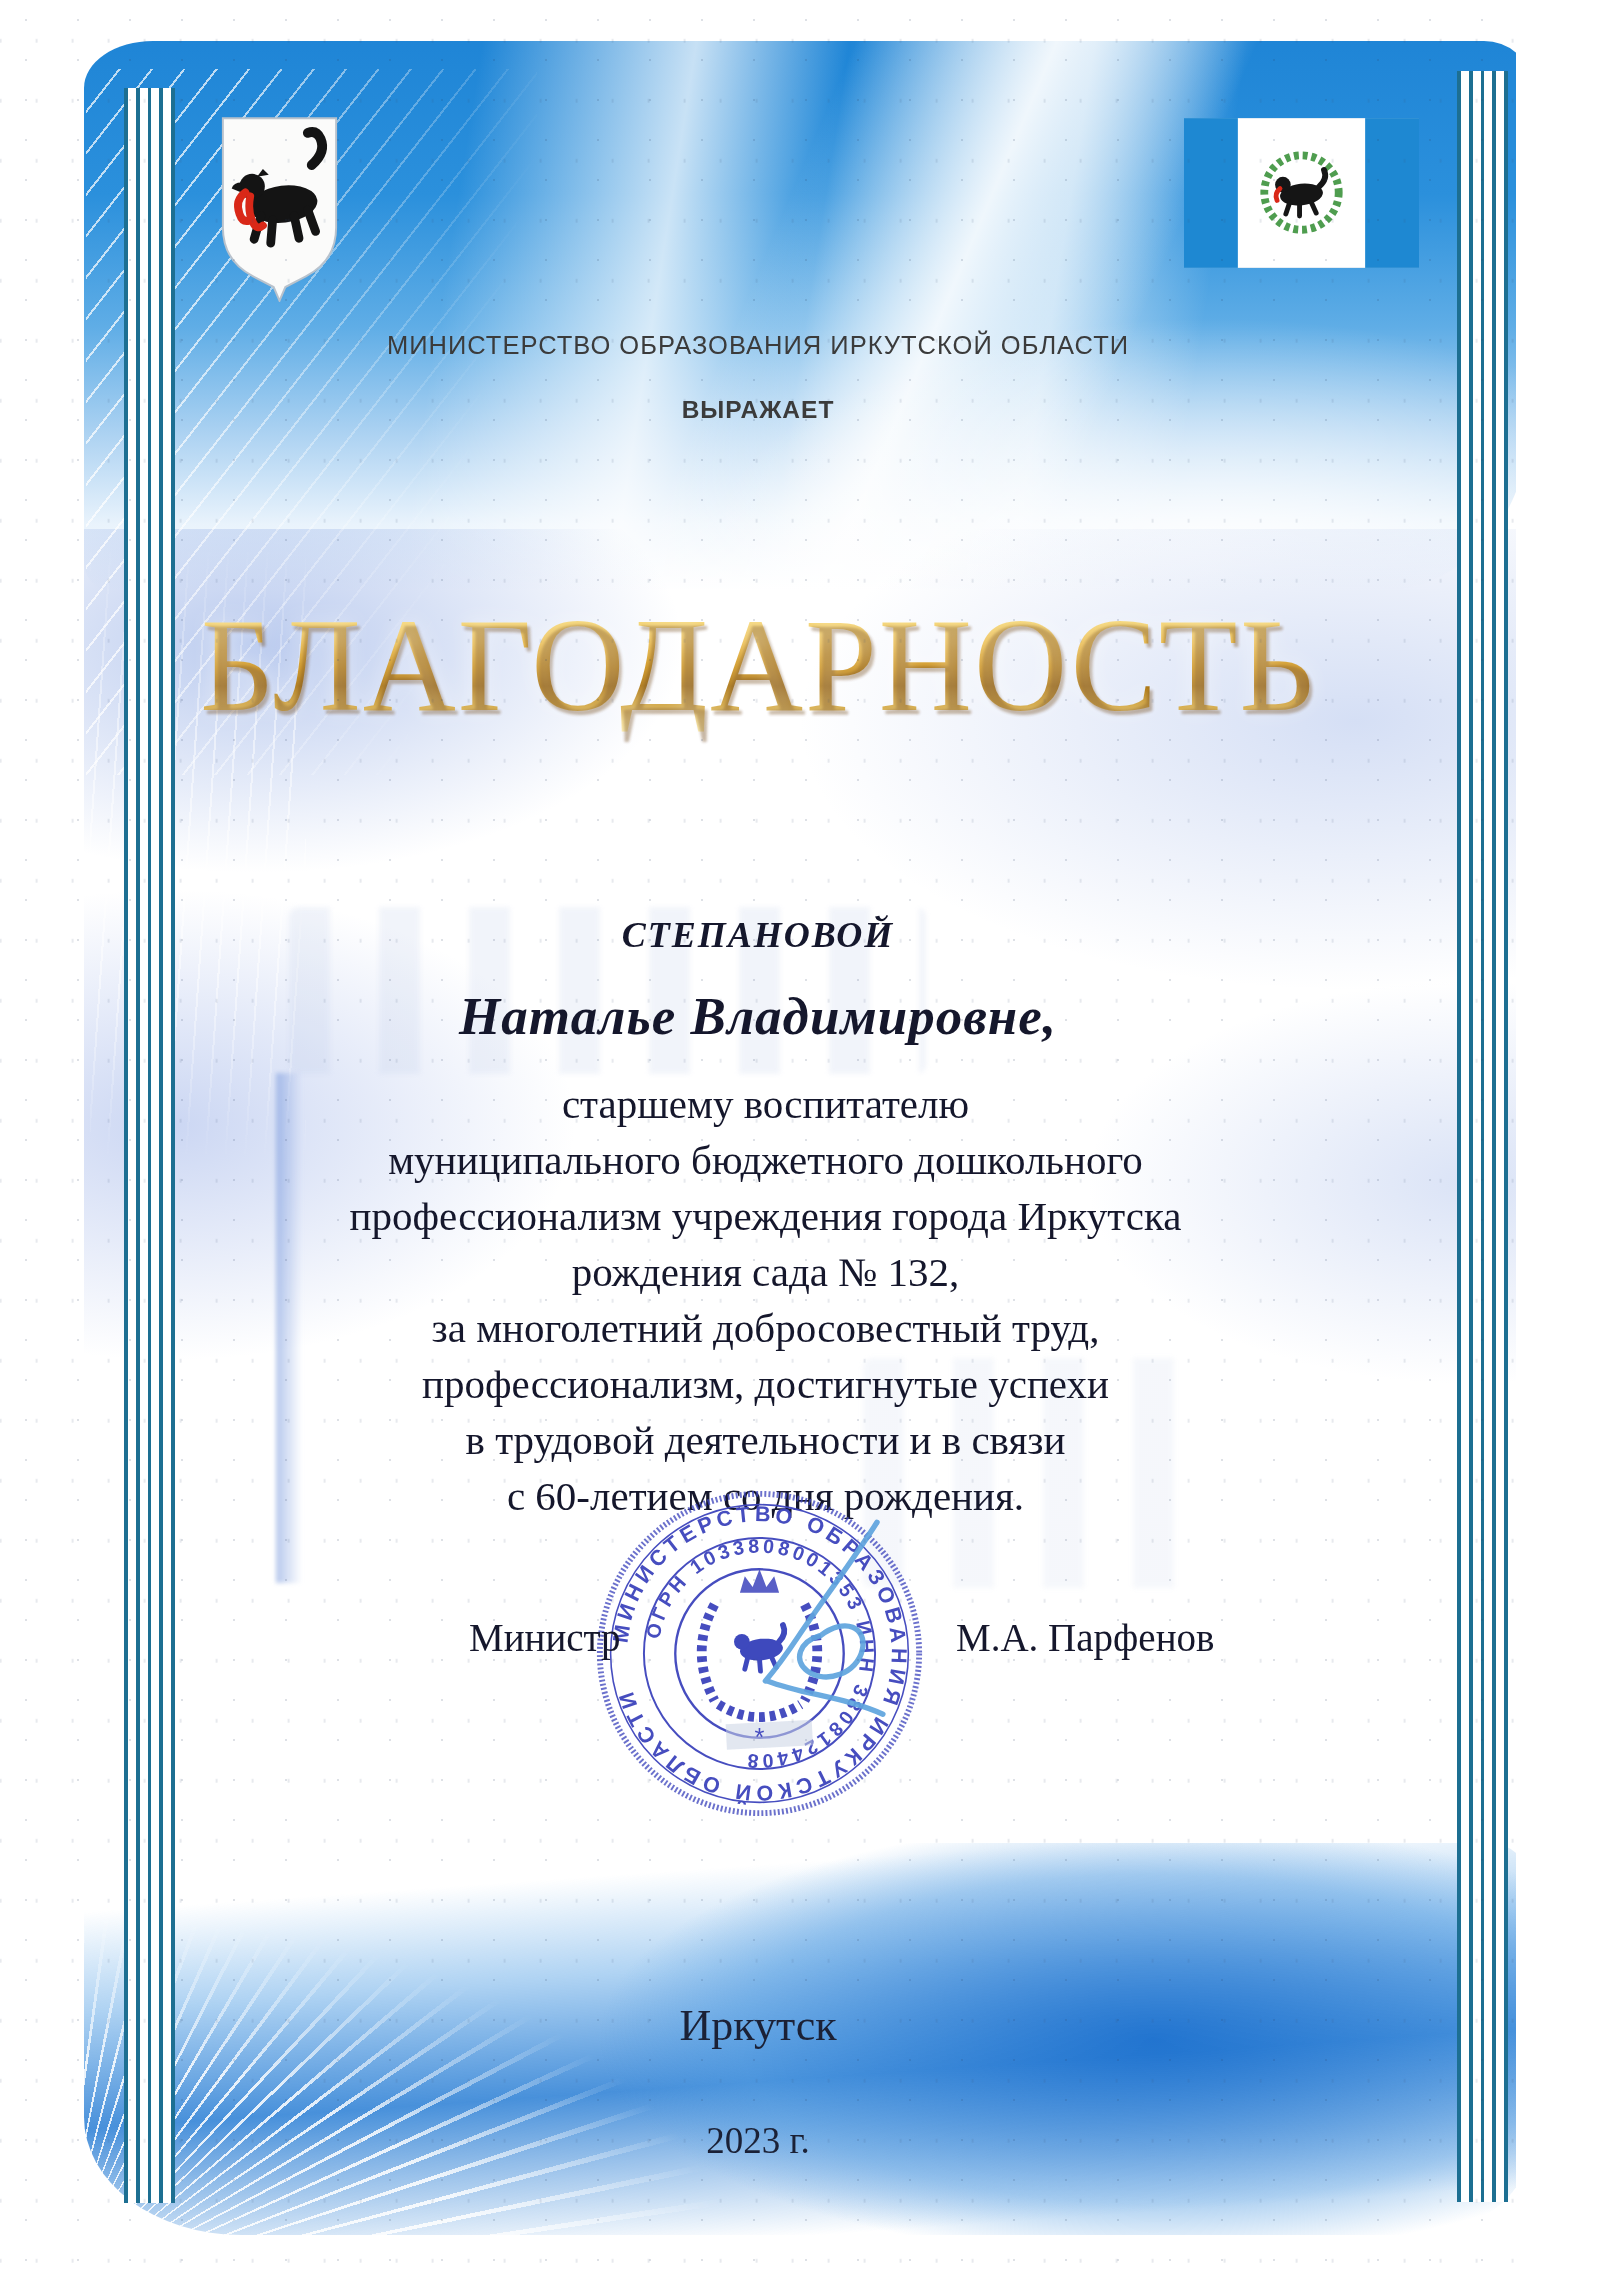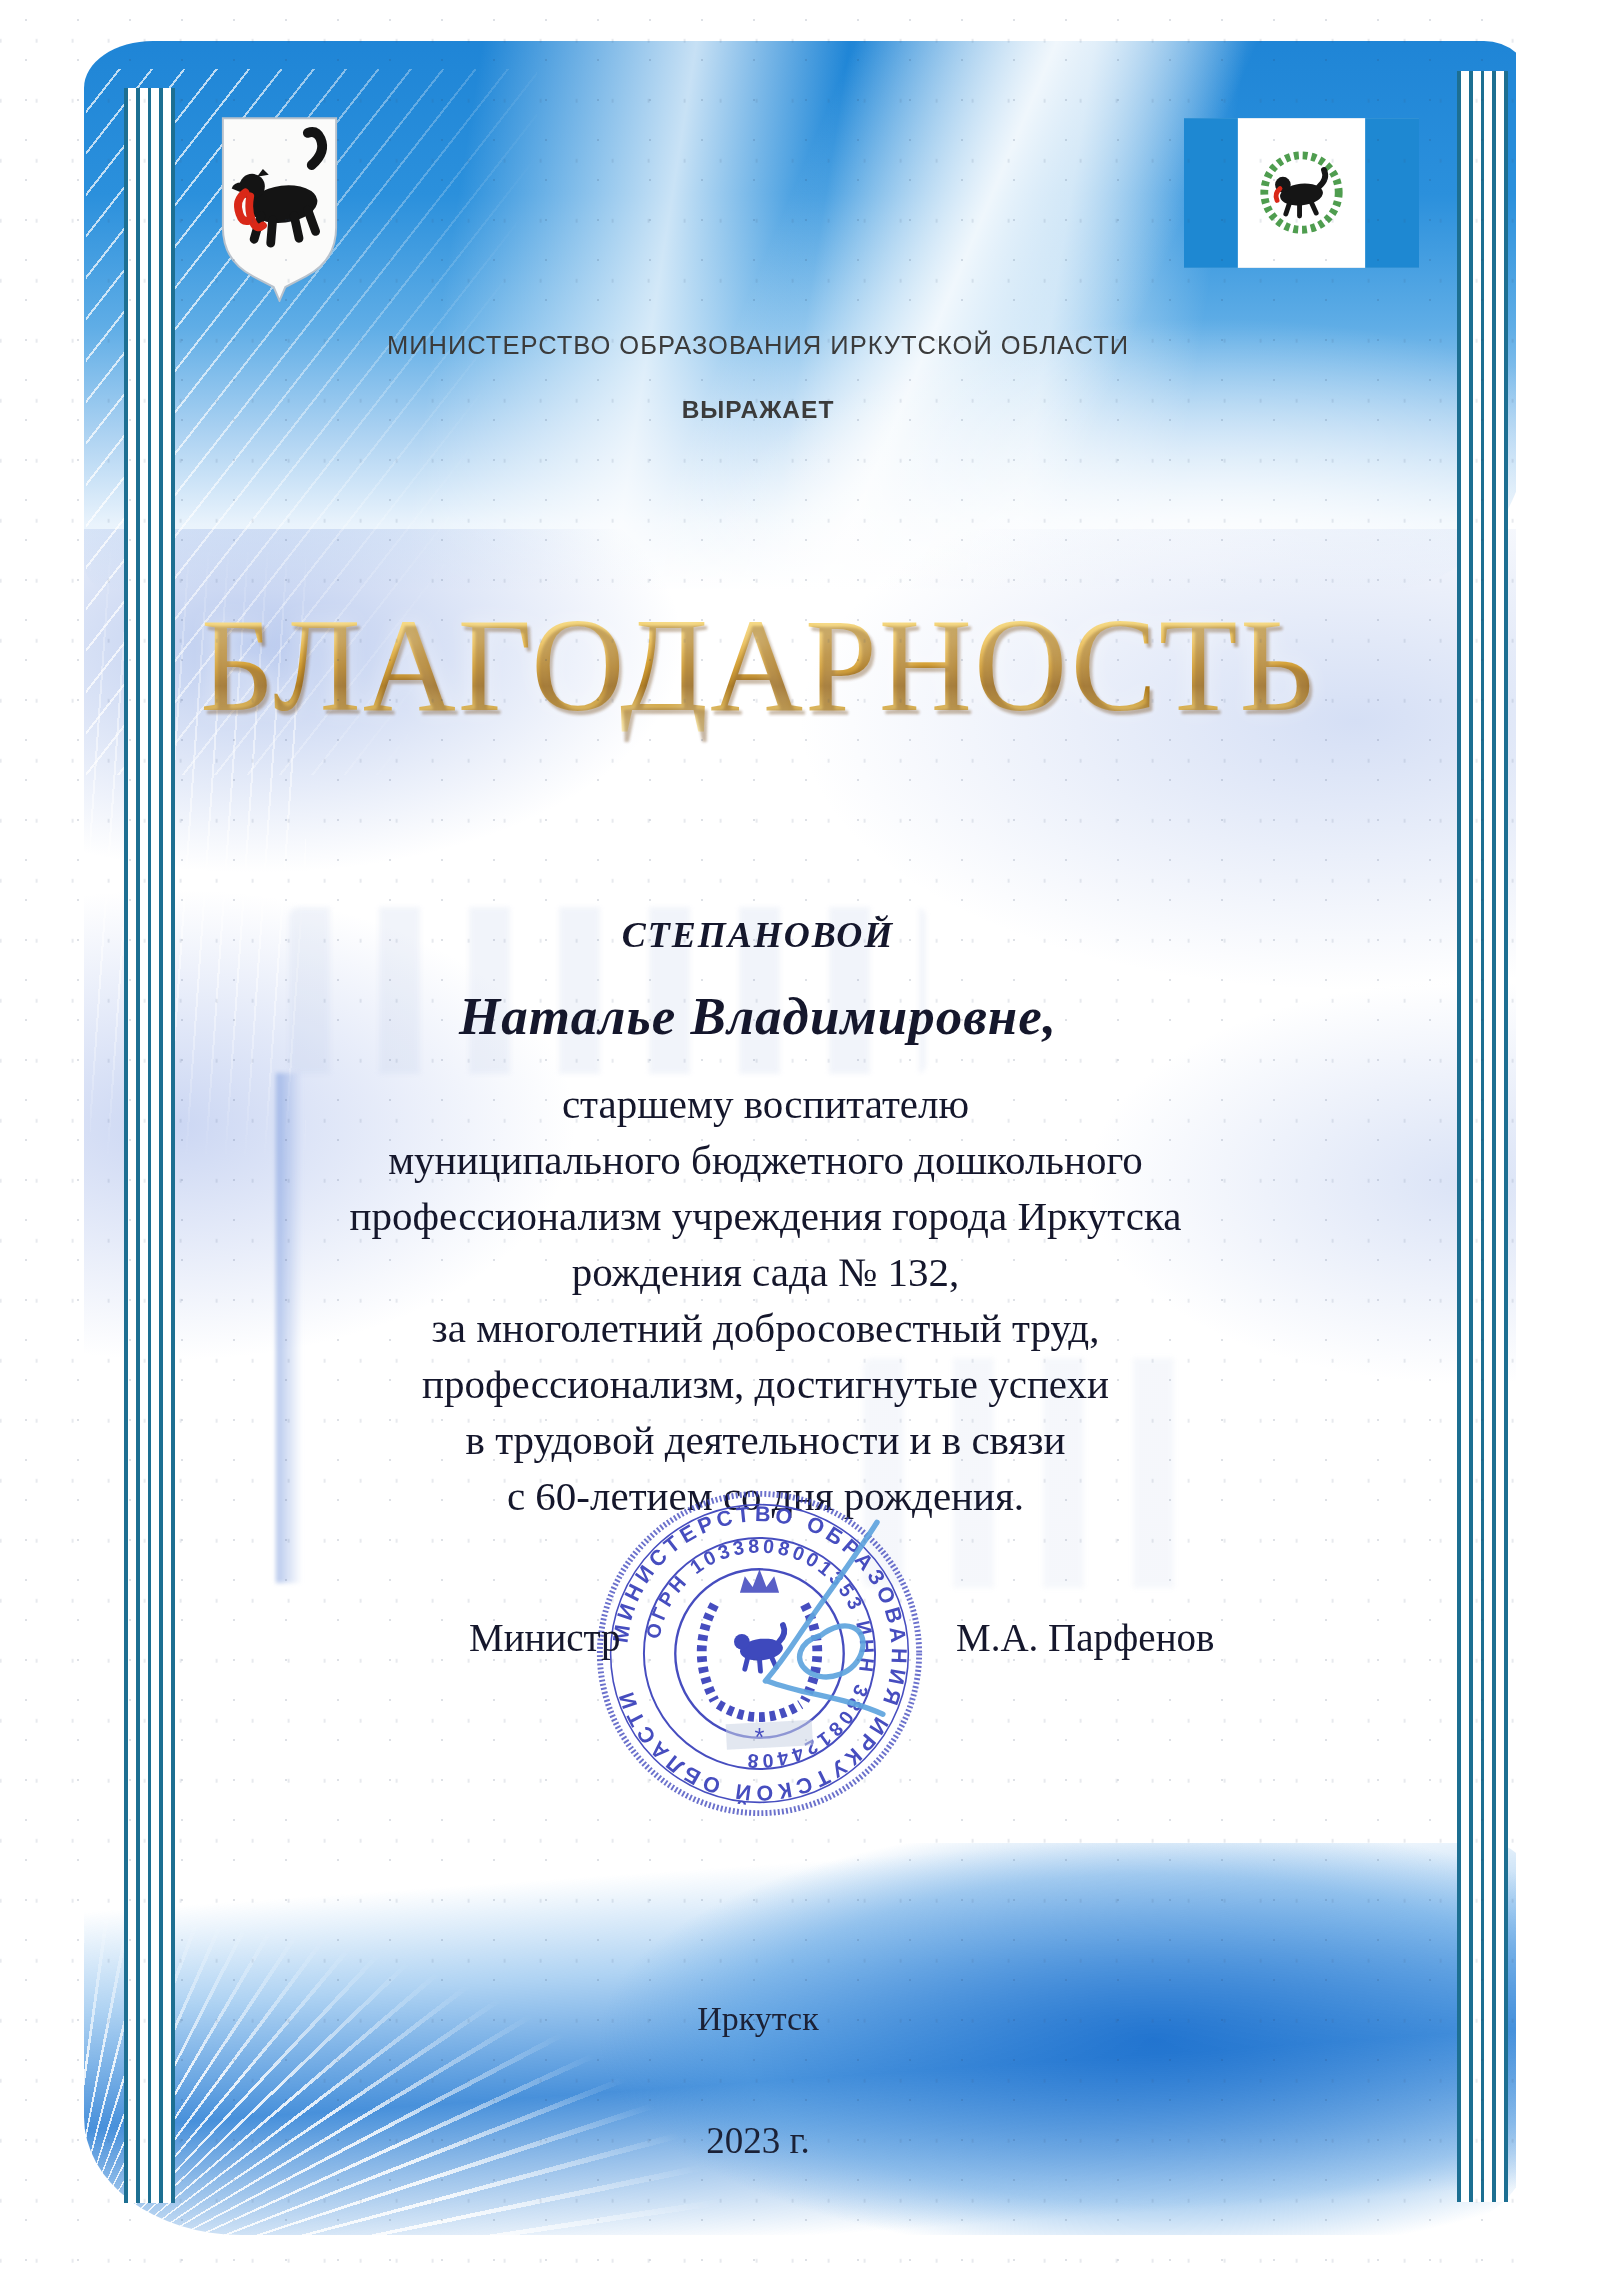--- a/index.html
+++ b/index.html
@@ -62,21 +62,21 @@
          background:linear-gradient(180deg,#fdf0ae 0%,#f6d878 16%,#ecbc49 34%,#cd9013 52%,#a76d04 66%,#cfa035 80%,#f3d887 92%,#fdeeb0 100%);
          -webkit-background-clip:text;background-clip:text;-webkit-text-fill-color:transparent;color:#cd9013;
          text-shadow:0 0 21.6px rgba(255,255,255,.55), 2.9px 3.9px 2.9px rgba(100,55,0,.40);
          transform:scale(1,1.04);}
   .surname{top:914px;font-size:36px;font-weight:bold;font-style:italic;color:#15172c;letter-spacing:2px;}
   .givenname{top:986px;font-size:53px;font-weight:bold;font-style:italic;color:#15172c;letter-spacing:1px;}
   .bodytext{top:1076px;font-size:41px;line-height:56px;color:#15172c;padding-left:15px;}
   .signrow{top:1615px;height:51px;font-size:39px;color:#15172c;}
   .minister-label{position:absolute;left:469px;}
   .minister-name{position:absolute;left:956px;}
-  .city{top:2000px;font-size:34px;color:#1b2136;}
+  .city{top:2000px;font-size:44px;color:#1b2136;}
   .year{top:2119px;font-size:37px;color:#1b2136;}
 
   .sealwrap{left:593px;top:1487px;width:333px;height:333px;opacity:.96;}
   svg text{font-family:"Liberation Sans","DejaVu Sans",sans-serif;}
 </style>
 </head>
 <body>
 
 <div class="page">
 

